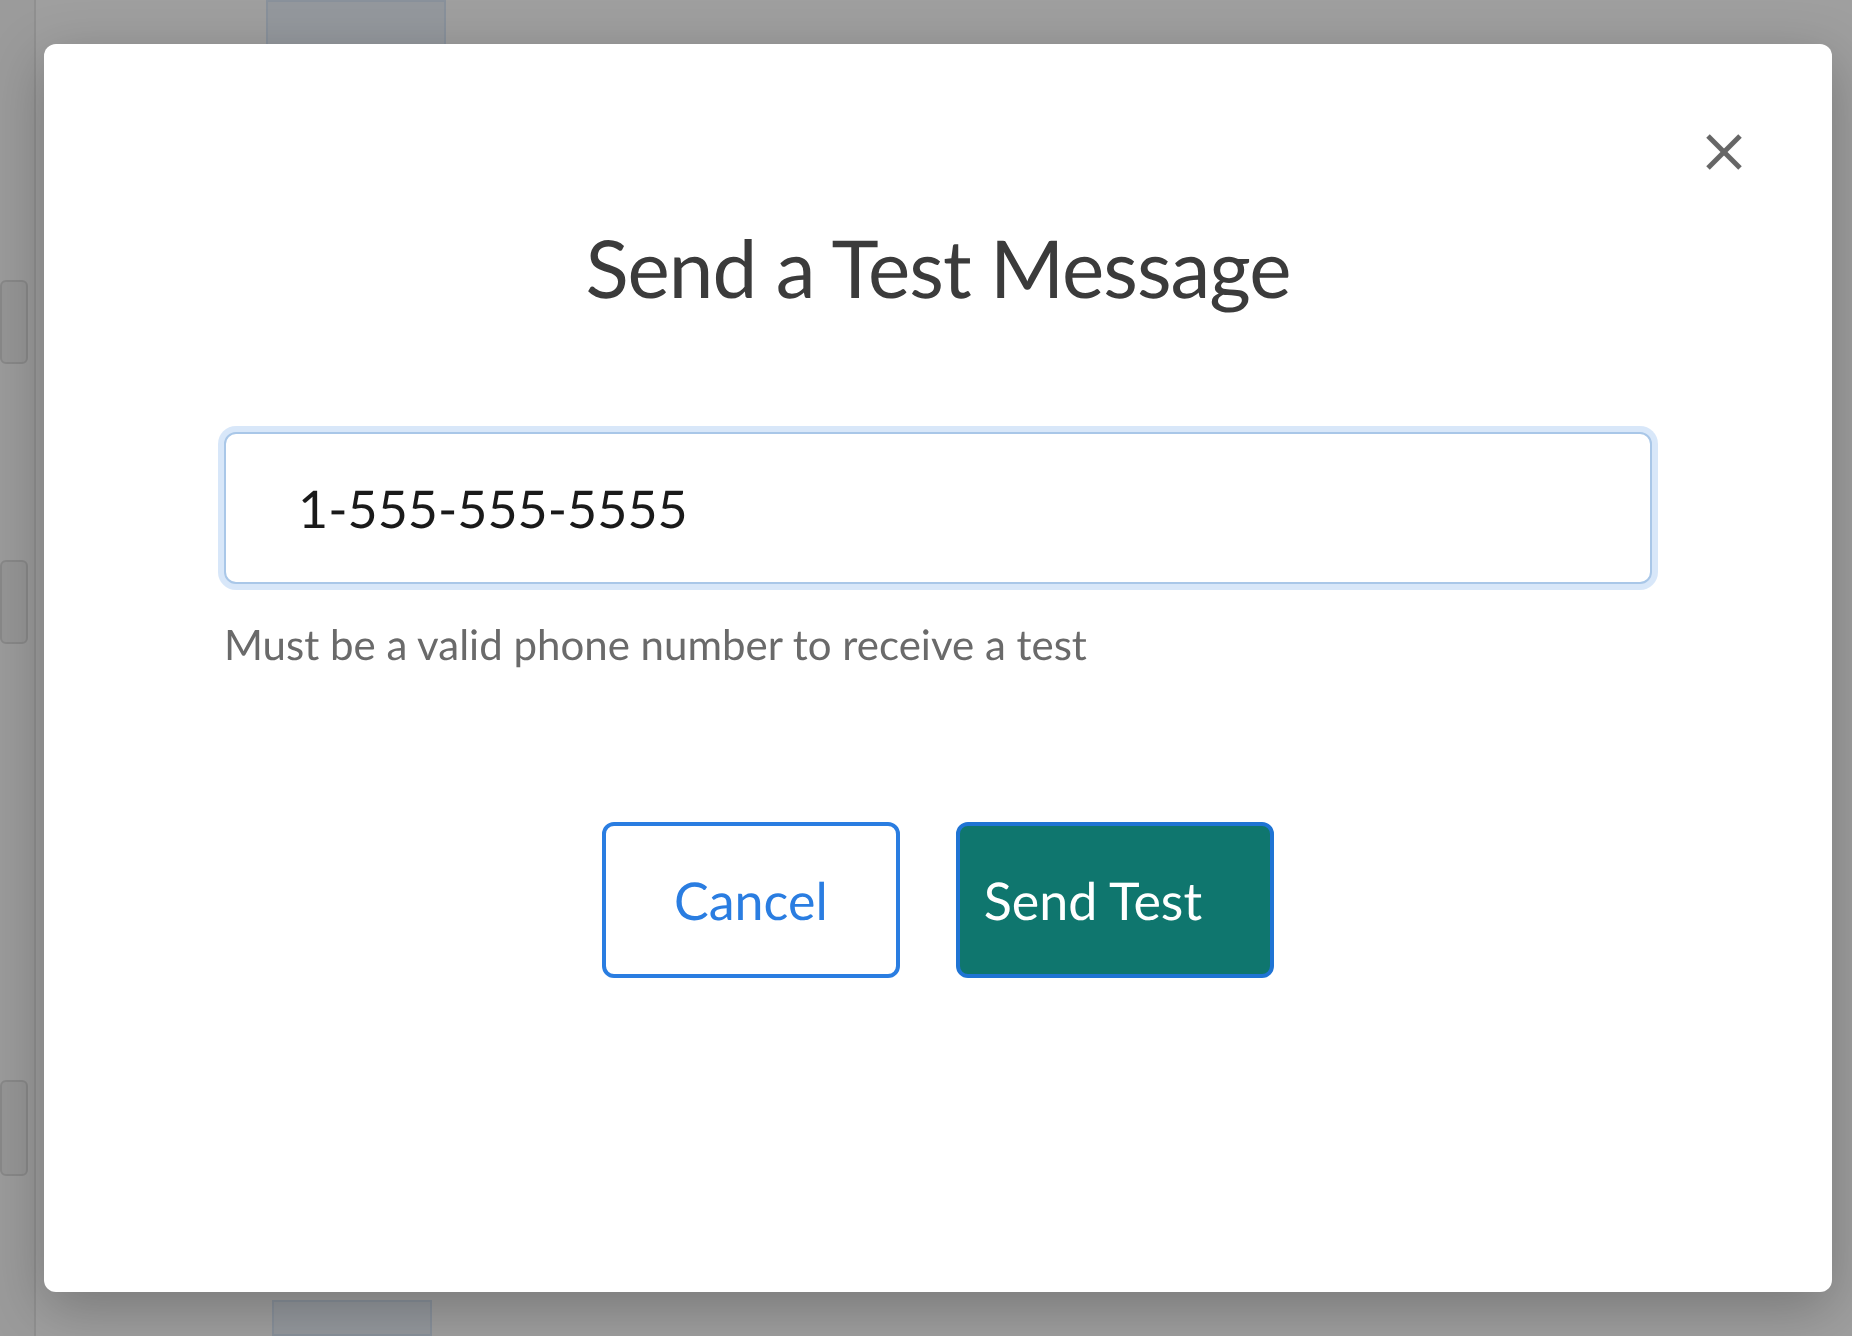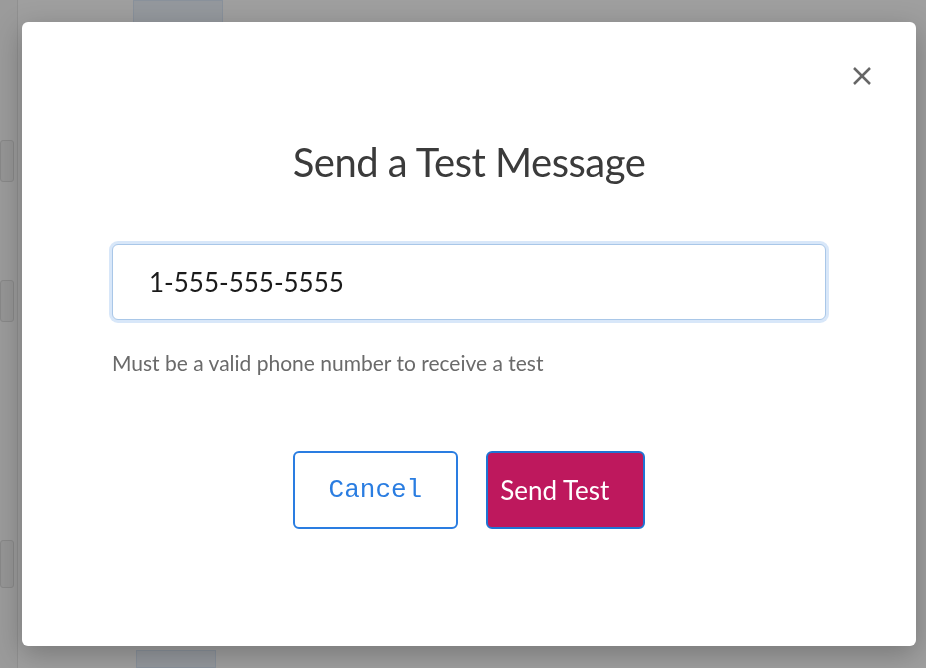--- a/index.html
+++ b/index.html
@@ -98,21 +98,21 @@
       width: 24px;
       height: 24px;
       stroke: #666;
       stroke-width: 2.5;
     }
     .modal-title {
       text-align: center;
       font-size: 40px;
       font-weight: 400;
       color: #3b3b3b;
-      margin-top: 84px;
+      margin-top: 56px;
       letter-spacing: -0.5px;
     }
     .form-area {
       margin-top: 58px;
       padding: 0 50px;
     }
     .field-label {
       font-size: 22px;
       color: #1a1a1a;
       font-weight: 400;
@@ -125,21 +125,21 @@
       border: 1px solid #a9c7e8;
       border-radius: 6px;
       box-shadow: 0 0 0 3px rgba(100,160,230,0.25);
       font-size: 26px;
       padding: 0 36px;
       color: #1a1a1a;
       outline: none;
       font-family: inherit;
     }
     .help-text {
-      margin-top: 30px;
+      margin-top: 18px;
       font-size: 21px;
       color: #6a6a6a;
     }
     .button-row {
       display: flex;
       justify-content: center;
       gap: 28px;
       margin-top: 76px;
     }
     .btn {
@@ -152,24 +152,23 @@
       display: flex;
       align-items: center;
       justify-content: center;
       padding: 0 34px;
       font-family: inherit;
     }
     .btn-cancel {
       background: #fff;
       border: 2px solid #2a7de1;
       color: #2a7de1;
-      font-family: Liberation Mono, monospace;
     }
     .btn-primary {
-      background: #be185d;
+      background: #0f766e;
       border: 2px solid #1f74d4;
       color: #fff;
       padding-left: 12px;
     }
   </style>
 </head>
 <body>
 
 <div class="backdrop">
   <div class="bg-sidebar">

